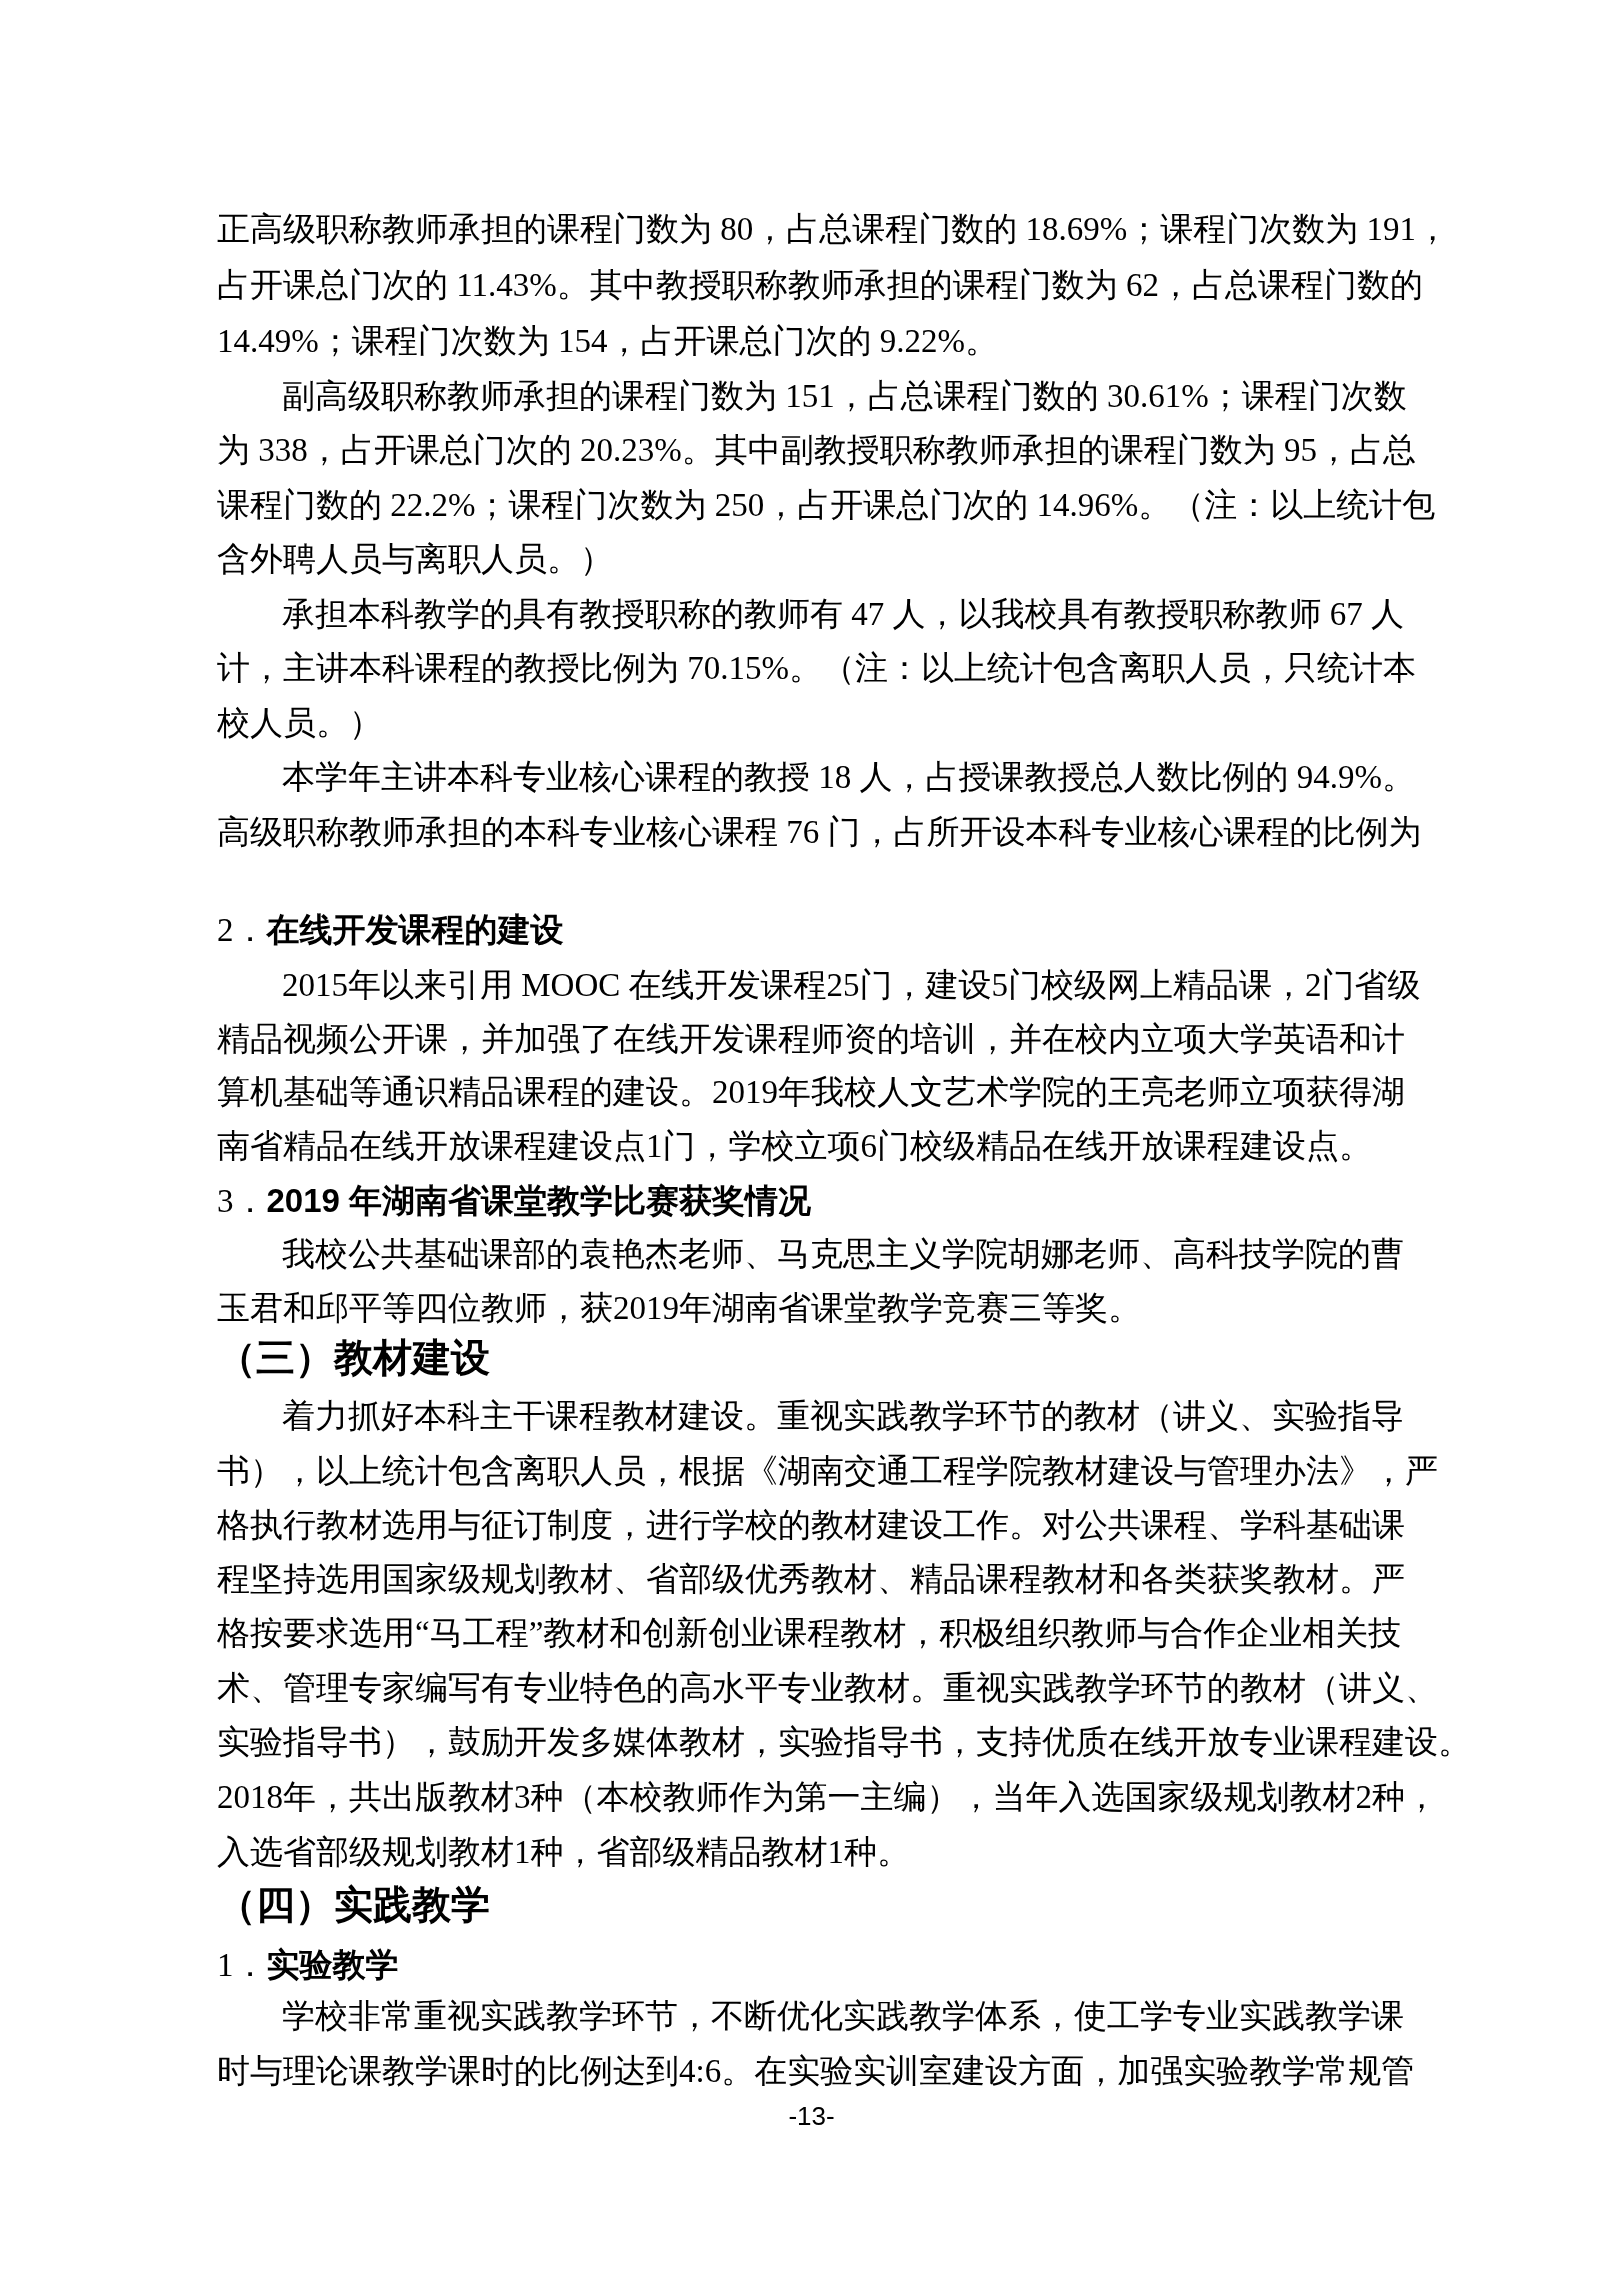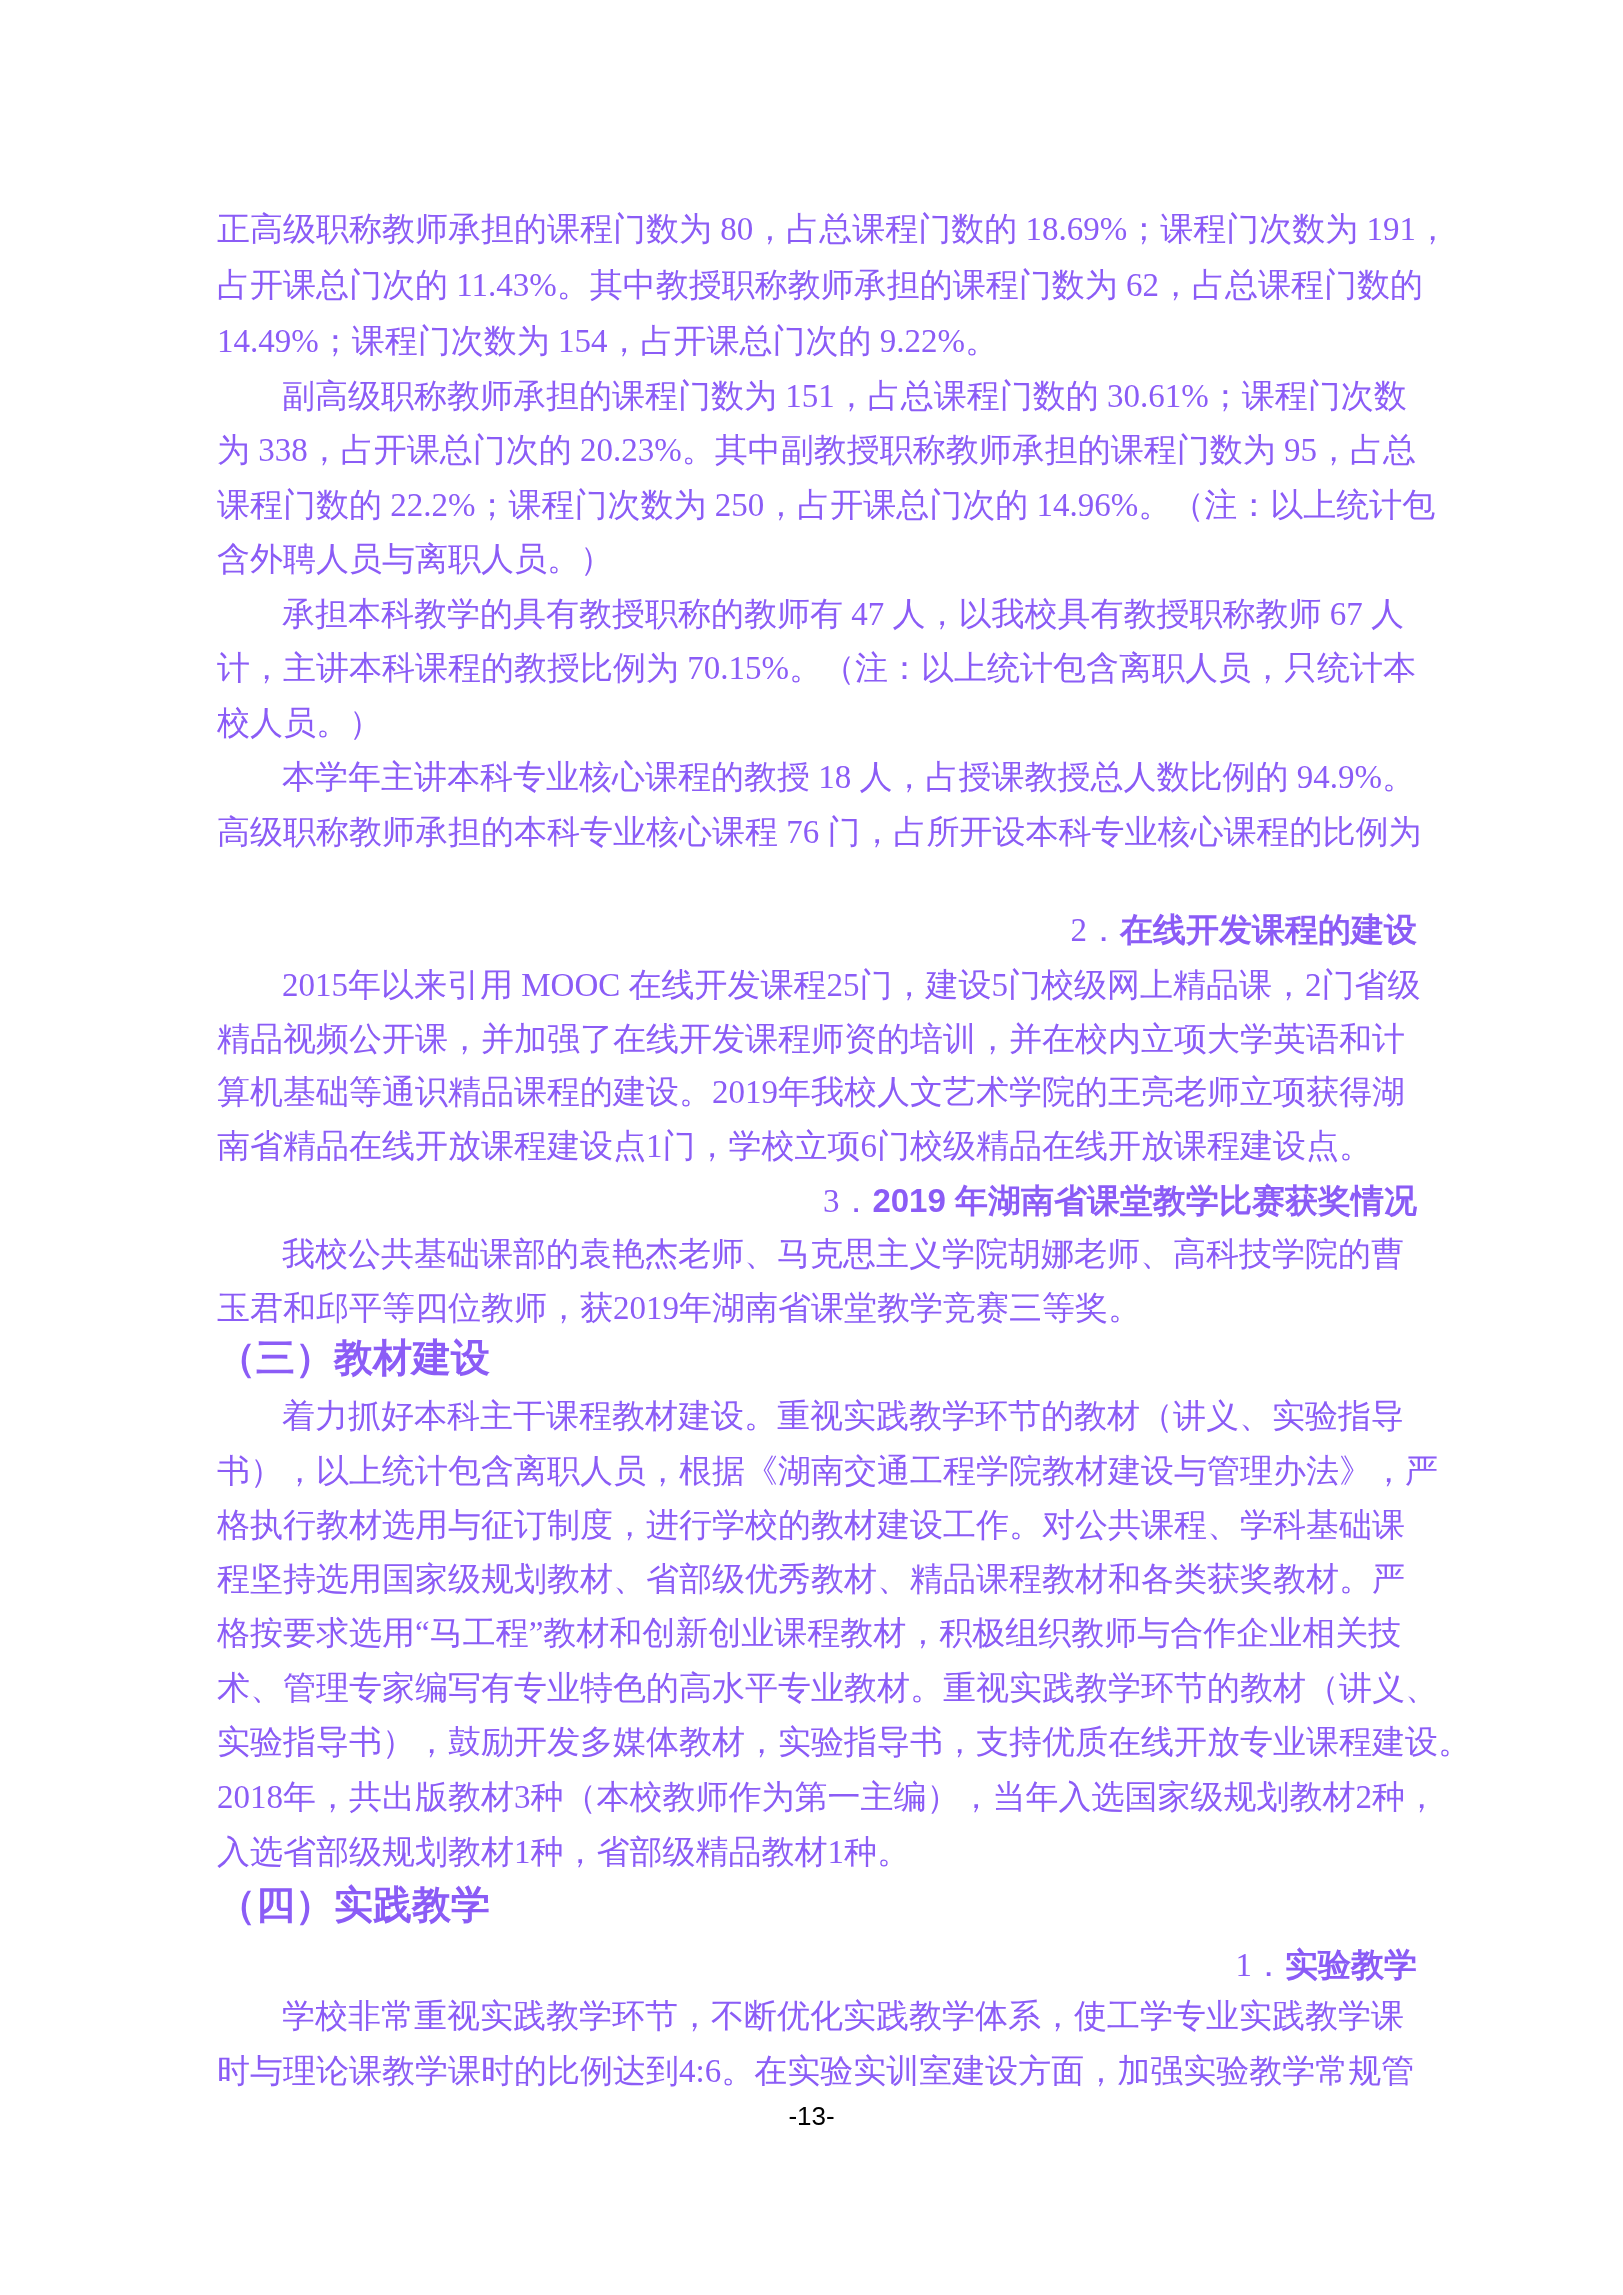--- a/index.html
+++ b/index.html
@@ -12,28 +12,27 @@
     color: #000000;
   }
   .line {
     position: absolute;
     left: 217px;
     width: 1200px;
     font-family: "Liberation Serif", "DejaVu Serif", serif;
     font-size: 33px;
     line-height: 41px;
     white-space: pre;
-    color: #8b5cf6;
+    color: #000000;
     text-align: left;
   }
   .ind { padding-left: 65px; }
   .h-num {
     font-family: "Liberation Sans", "DejaVu Sans", sans-serif;
     font-weight: 700;
-    text-align: right;
   }
   .h-num .no {
     font-family: "Liberation Serif", "DejaVu Serif", serif;
     font-weight: 400;
   }
   .h-big {
     font-family: "Liberation Sans", "DejaVu Sans", sans-serif;
     font-weight: 700;
     font-size: 39px;
     line-height: 45px;

